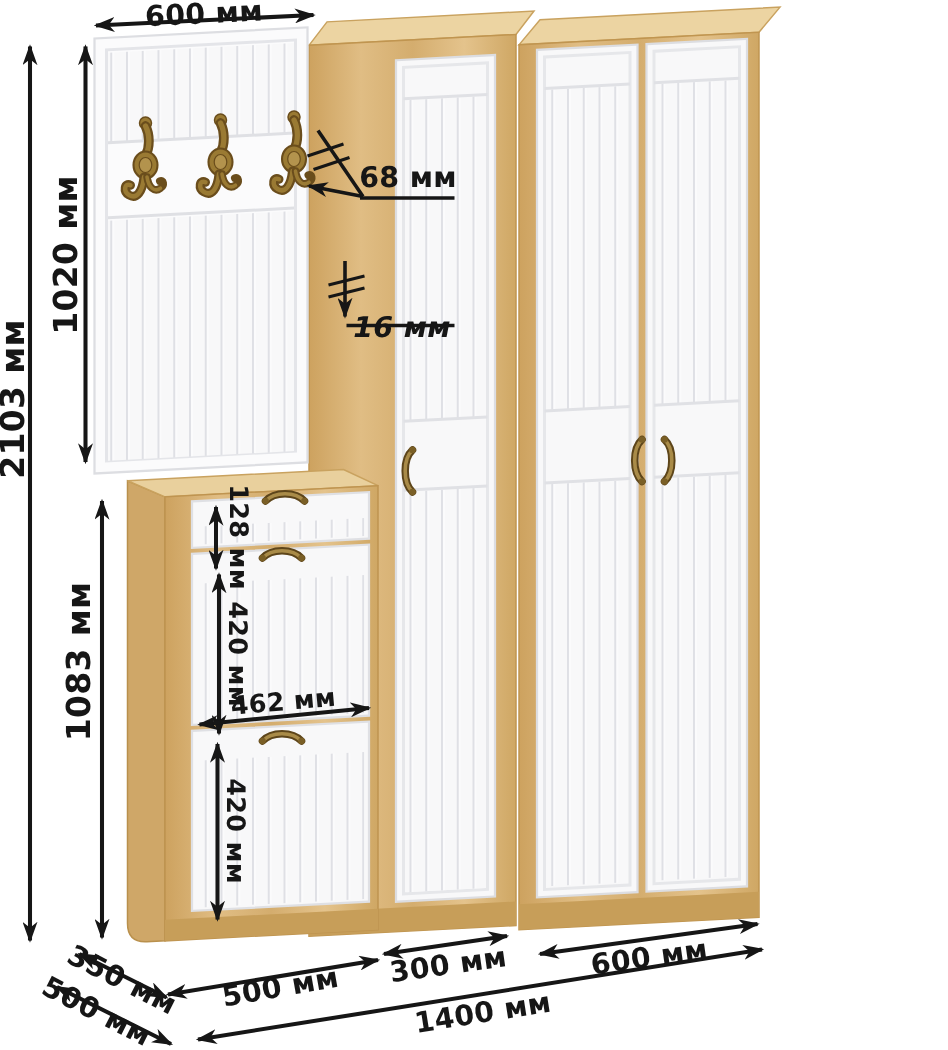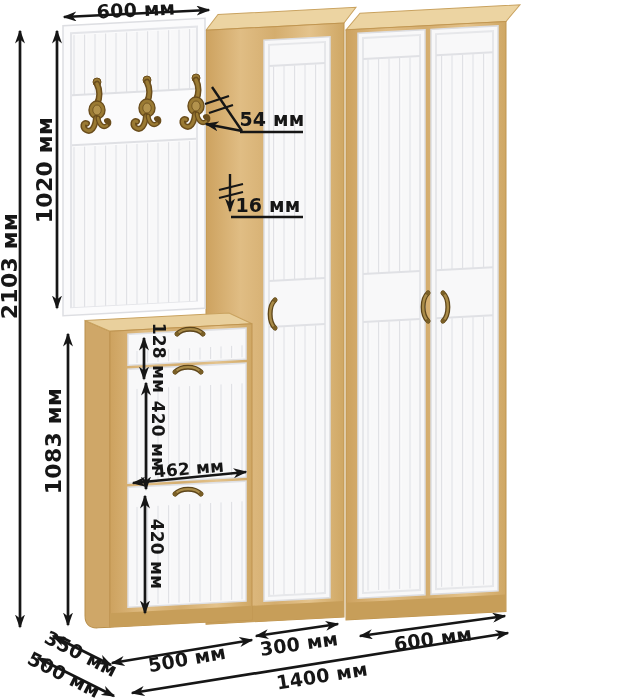--- a/index.html
+++ b/index.html
@@ -180,22 +180,22 @@
       <line class="lead" x1="231" y1="217" x2="303" y2="217"></line>
     </g>
   </g>
 </svg>
 
 <div>
   <div class="lbl fs22 r-90" style="left:10px;top:266px;">2103 мм</div>
   <div class="lbl fs22 r-90" style="left:45px;top:170px;">1020 мм</div>
   <div class="lbl fs22 r-90" style="left:54px;top:441px;">1083 мм</div>
   <div class="lbl fs19 rm3" style="left:136px;top:10px;">600 мм</div>
-  <div class="lbl fs19" style="left:272px;top:119px;">54 мм</div>
-  <div class="lbl fs19" style="left:268px;top:205px;">16 мм</div>
+  <div class="lbl fs19" style="left:272px;top:119px;">68 мм</div>
+  <div class="lbl fs19" style="left:268px;top:219px;font-style:italic;">16 мм</div>
   <div class="lbl fs17 r90" style="left:158px;top:358px;">128 мм</div>
   <div class="lbl fs17 r90" style="left:157px;top:436px;">420 мм</div>
   <div class="lbl fs17 rm5" style="left:189px;top:469px;">462 мм</div>
   <div class="lbl fs17 r90" style="left:156px;top:554px;">420 мм</div>
   <div class="lbl fs19 rm10" style="left:187px;top:659px;">500 мм</div>
   <div class="lbl fs19 rm8" style="left:299px;top:644px;">300 мм</div>
   <div class="lbl fs19 rm8" style="left:433px;top:639px;">600 мм</div>
   <div class="lbl fs19 rm9" style="left:322px;top:676px;">1400 мм</div>
   <div class="lbl fs19 r27" style="left:81px;top:654px;">350 мм</div>
   <div class="lbl fs19 r27" style="left:64px;top:675px;">500 мм</div>

